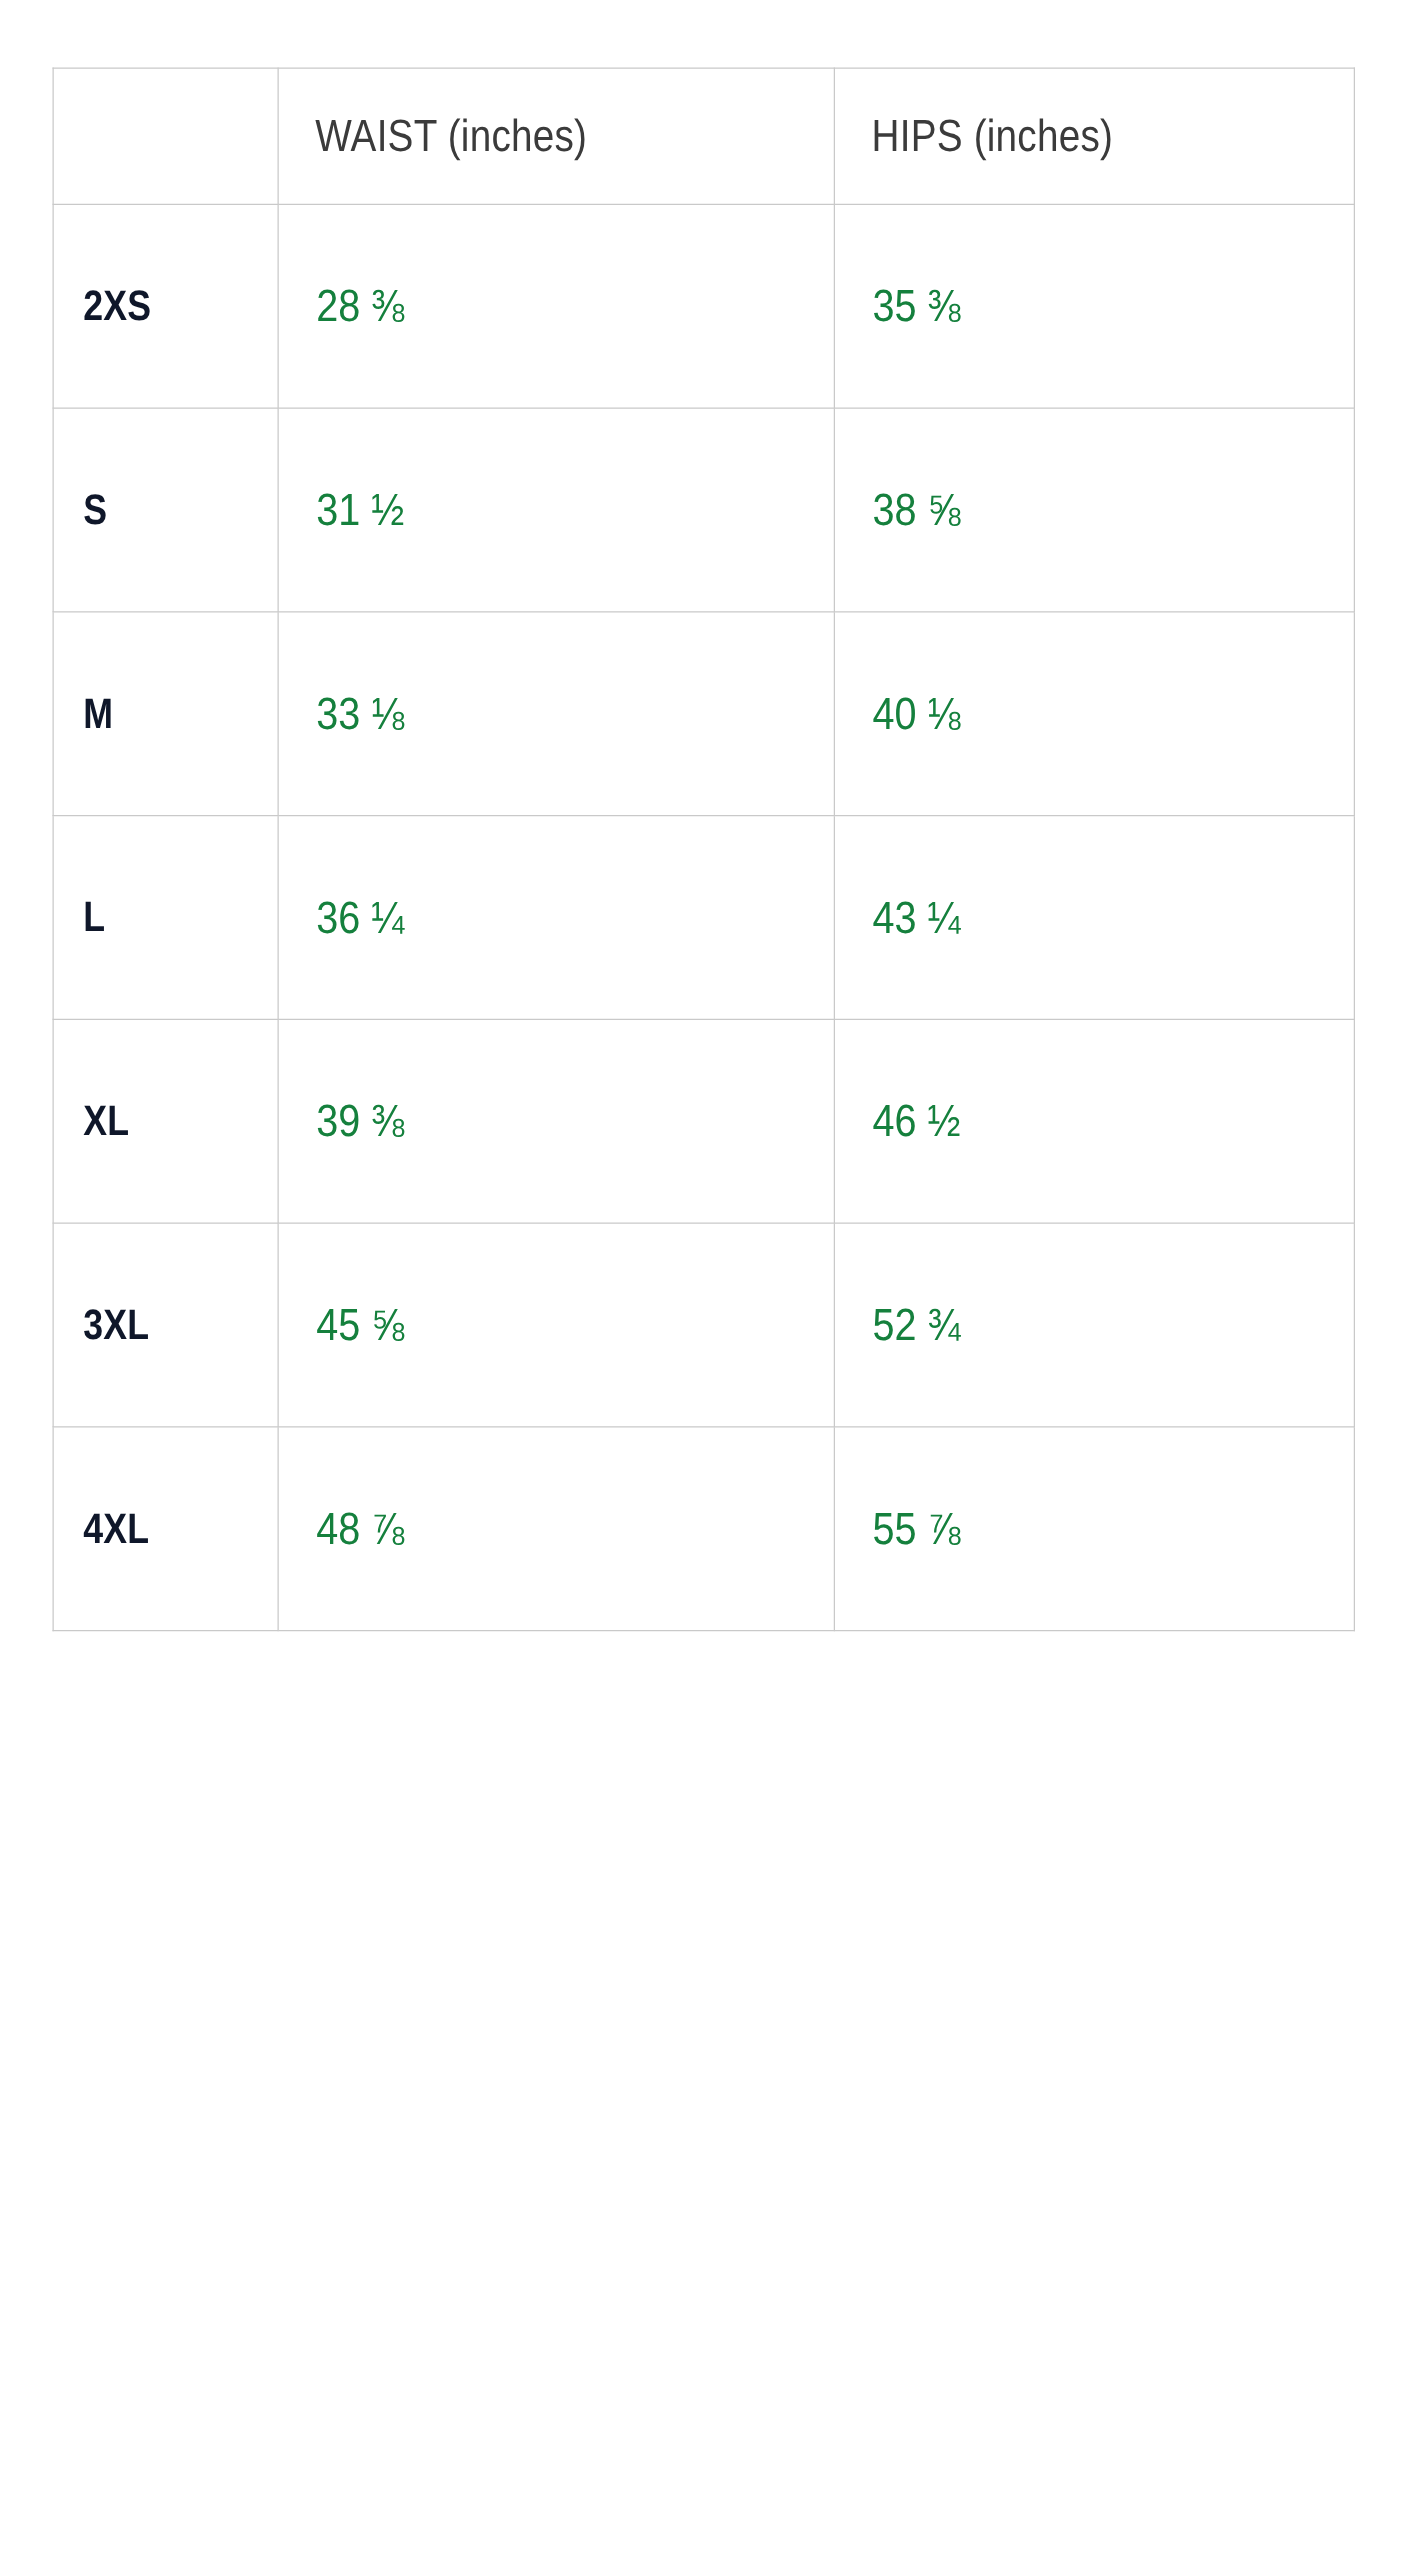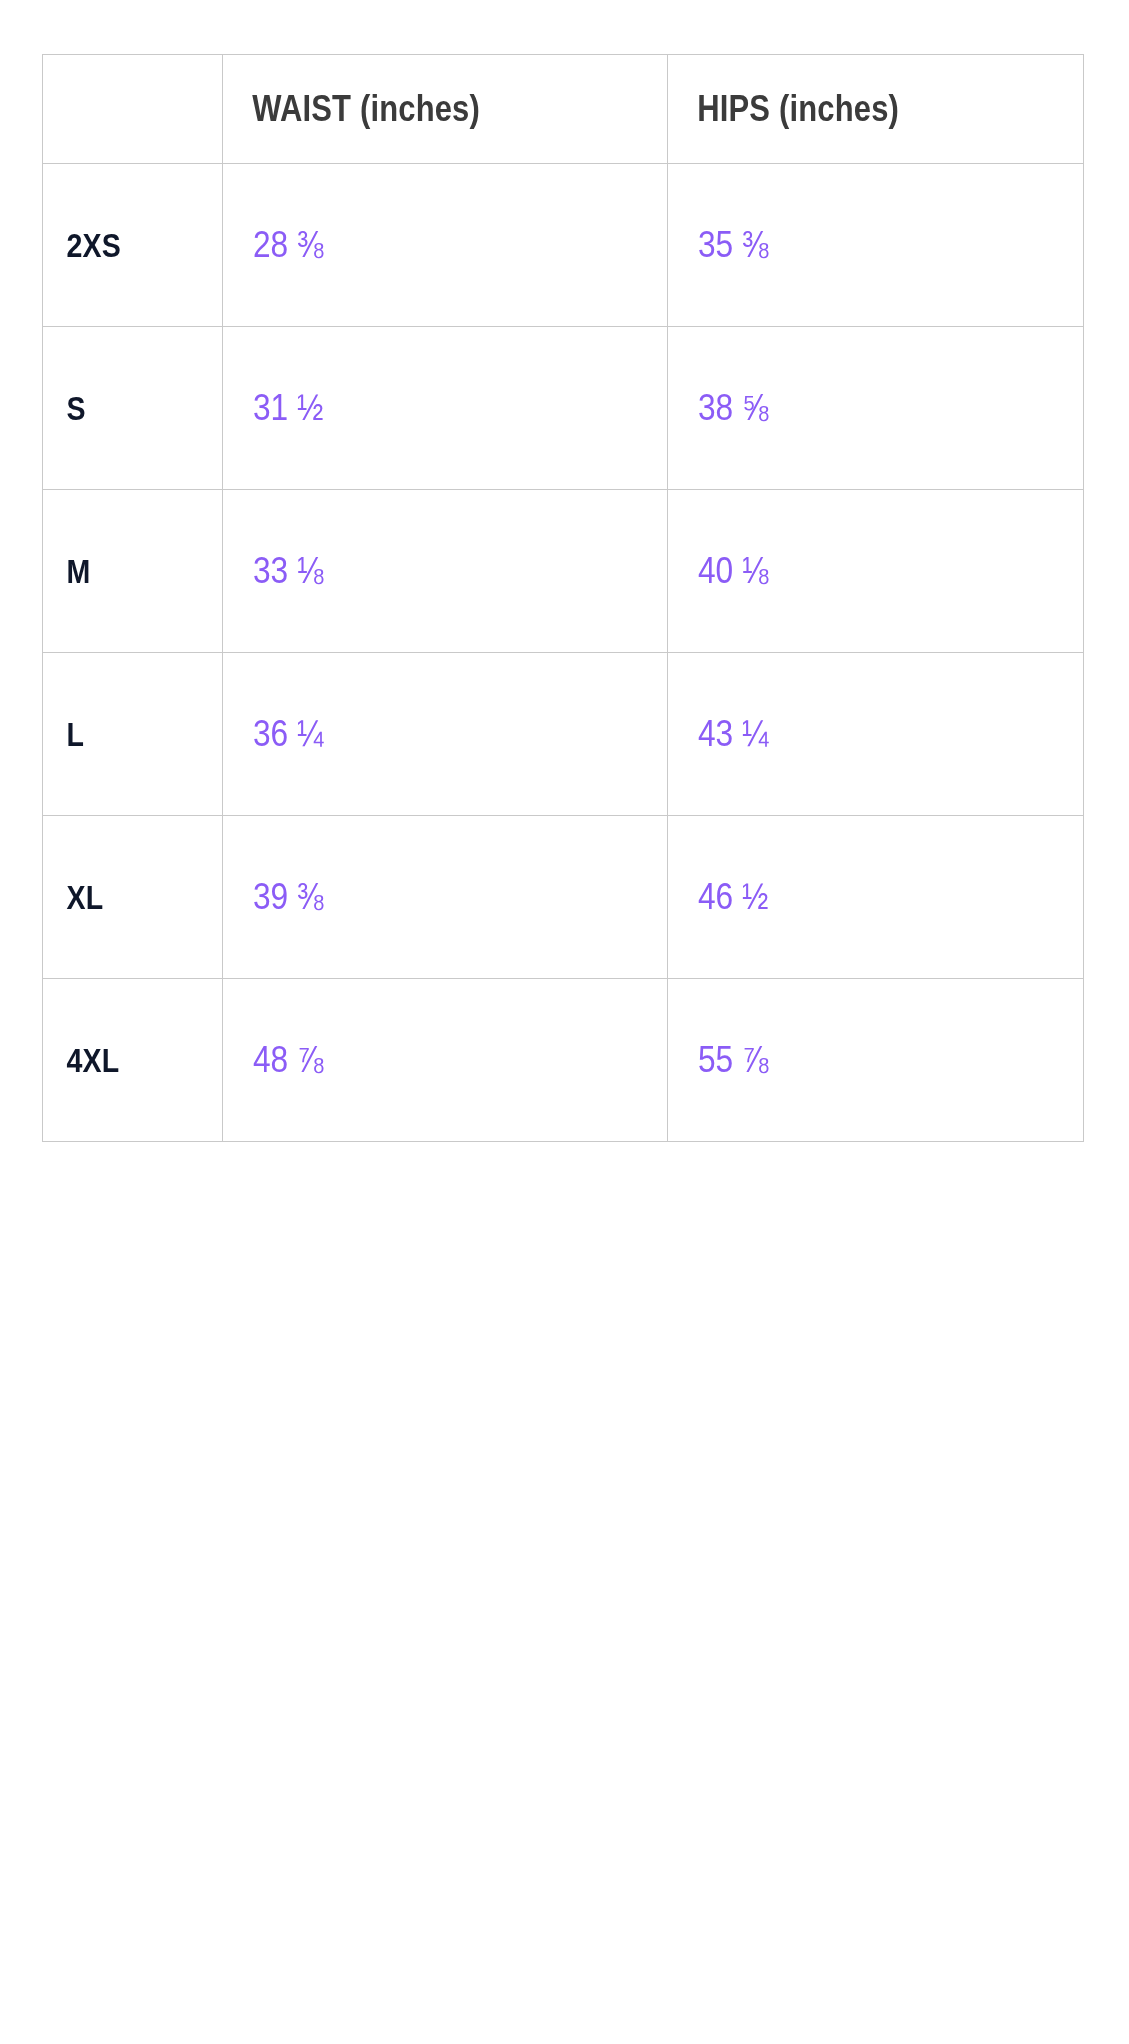--- a/index.html
+++ b/index.html
@@ -47,21 +47,21 @@
 
   
   .size-chart th + th,
   .size-chart td + td {
     border-left-color: #9a9a9a;
   }
 
   thead th {
     height: 108px;
     color: #3b3b3b;
-    font-weight: 700;
+    font-weight: 400;
     font-size: 36px;
     letter-spacing: 0.2px;
     font-stretch: condensed;
     transform-origin: left center;
   }
 
   thead th .hdr-inner {
     display: block;
     padding-left: 34px;
     transform: scaleX(0.86);
@@ -86,21 +86,21 @@
 
   tbody th.size-cell .cell-inner {
     display: block;
     padding-left: 28px;
     transform: scaleX(0.84);
     transform-origin: left center;
     white-space: nowrap;
   }
 
   tbody td.measure-cell {
-    color: #8b5cf6;
+    color: #15803d;
     font-weight: 400;
     font-size: 36px;
   }
 
   tbody td.measure-cell .cell-inner {
     display: block;
     padding-left: 34px;
     transform: scaleX(0.88);
     transform-origin: left center;
     white-space: nowrap;
@@ -180,20 +180,31 @@
           </th>
           <td class="measure-cell">
             <span class="cell-inner">39 ⅜</span>
           </td>
           <td class="measure-cell">
             <span class="cell-inner">46 ½</span>
           </td>
         </tr>
         <tr>
           <th class="size-cell">
+            <span class="cell-inner">3XL</span>
+          </th>
+          <td class="measure-cell">
+            <span class="cell-inner">45 ⅝</span>
+          </td>
+          <td class="measure-cell">
+            <span class="cell-inner">52 ¾</span>
+          </td>
+        </tr>
+        <tr>
+          <th class="size-cell">
             <span class="cell-inner">4XL</span>
           </th>
           <td class="measure-cell">
             <span class="cell-inner">48 ⅞</span>
           </td>
           <td class="measure-cell">
             <span class="cell-inner">55 ⅞</span>
           </td>
         </tr>
       </tbody>

